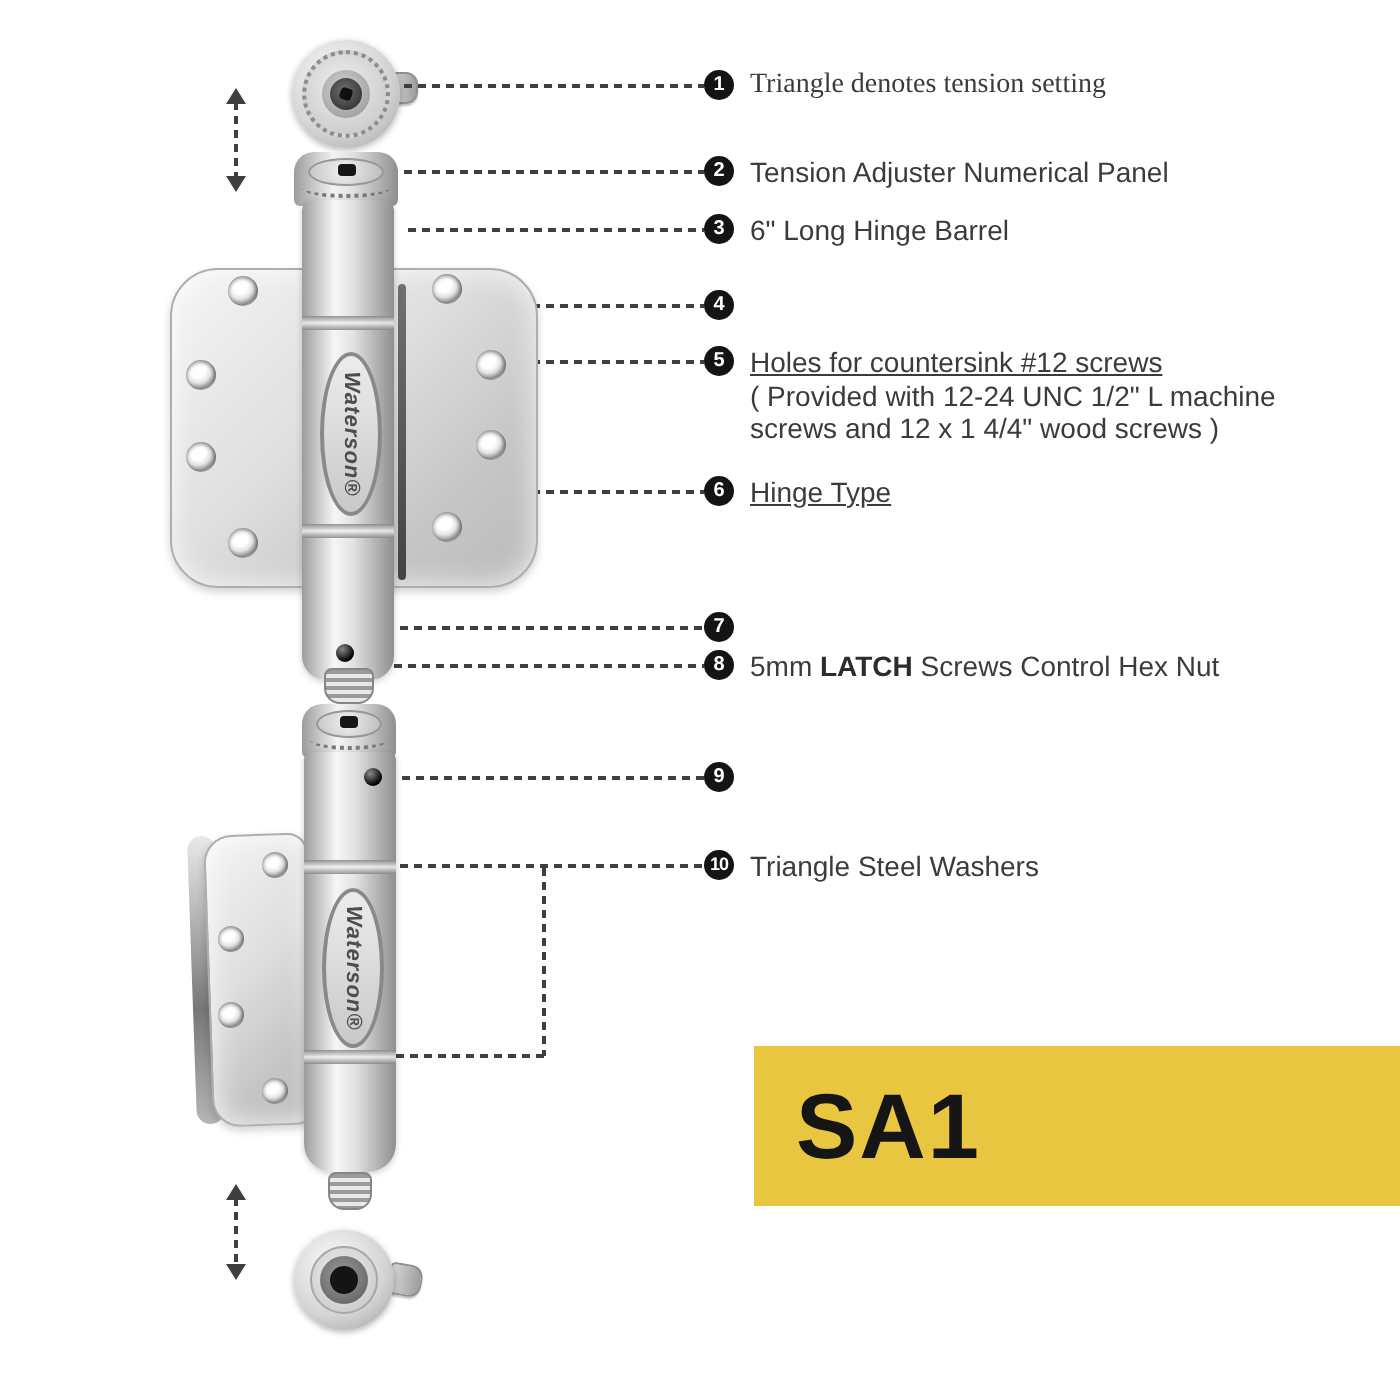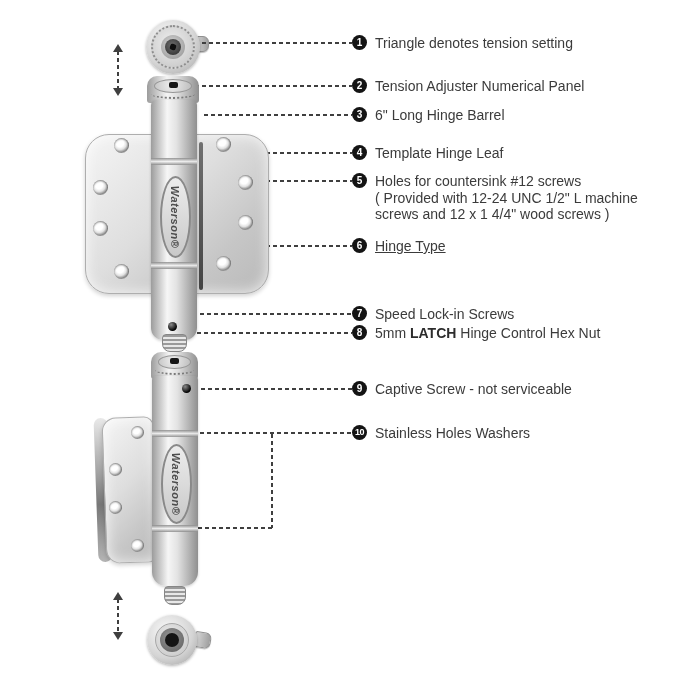--- a/index.html
+++ b/index.html
@@ -161,47 +161,47 @@
   <div class="dash-h" style="left:266px;top:180px;width:86px;"></div>
   <div class="dash-h" style="left:266px;top:245px;width:86px;"></div>
   <div class="dash-h" style="left:200px;top:313px;width:152px;"></div>
   <div class="dash-h" style="left:190px;top:332px;width:162px;"></div>
   <div class="dash-h" style="left:194px;top:388px;width:158px;"></div>
   <div class="dash-h" style="left:200px;top:432px;width:152px;"></div>
   <div class="dash-v" style="left:271px;top:434px;height:94px;"></div>
   <div class="dash-h" style="left:198px;top:527px;width:75px;"></div>
 
   <div class="co-dot" style="top:35px;">1</div>
-  <div class="co-label" style="top:34px;">Triangle denotes tension setting</div>
+  <div class="co-label" style="top:34px;font-family:Liberation Serif, serif;">Triangle denotes tension setting</div>
 
   <div class="co-dot" style="top:78px;">2</div>
   <div class="co-label" style="top:77px;">Tension Adjuster Numerical Panel</div>
 
   <div class="co-dot" style="top:107px;">3</div>
   <div class="co-label" style="top:106px;">6" Long Hinge Barrel</div>
 
   <div class="co-dot" style="top:145px;">4</div>
-  <div class="co-label" style="top:144px;">Template Hinge Leaf</div>
 
   <div class="co-dot" style="top:173px;">5</div>
-  <div class="co-label" style="top:172px;">Holes for countersink #12 screws</div>
+  <div class="co-label" style="top:172px;text-decoration:underline;">Holes for countersink #12 screws</div>
   <div class="co-sub" style="top:190px;">( Provided with 12-24 UNC 1/2" L machine
 screws and 12 x 1 4/4" wood screws )</div>
 
   <div class="co-dot" style="top:238px;">6</div>
   <div class="co-label" style="top:237px;text-decoration:underline;">Hinge Type</div>
 
   <div class="co-dot" style="top:306px;">7</div>
-  <div class="co-label" style="top:305px;">Speed Lock-in Screws</div>
 
   <div class="co-dot" style="top:325px;">8</div>
   <div class="co-label" style="top:324px;">
-    <span>5mm </span><b>LATCH</b><span> Hinge Control Hex Nut</span>
+    <span>5mm </span><b>LATCH</b><span> Screws Control Hex Nut</span>
   </div>
 
   <div class="co-dot" style="top:381px;">9</div>
-  <div class="co-label" style="top:380px;">Captive Screw - not serviceable</div>
 
   <div class="co-dot ten" style="top:425px;">10</div>
-  <div class="co-label" style="top:424px;">Stainless Holes Washers</div>
-
+  <div class="co-label" style="top:424px;">Triangle Steel Washers</div>
+
+  <div id="badge">
+    <span>SA1</span>
+  </div>
 
 </div>
 
 </body></html>

